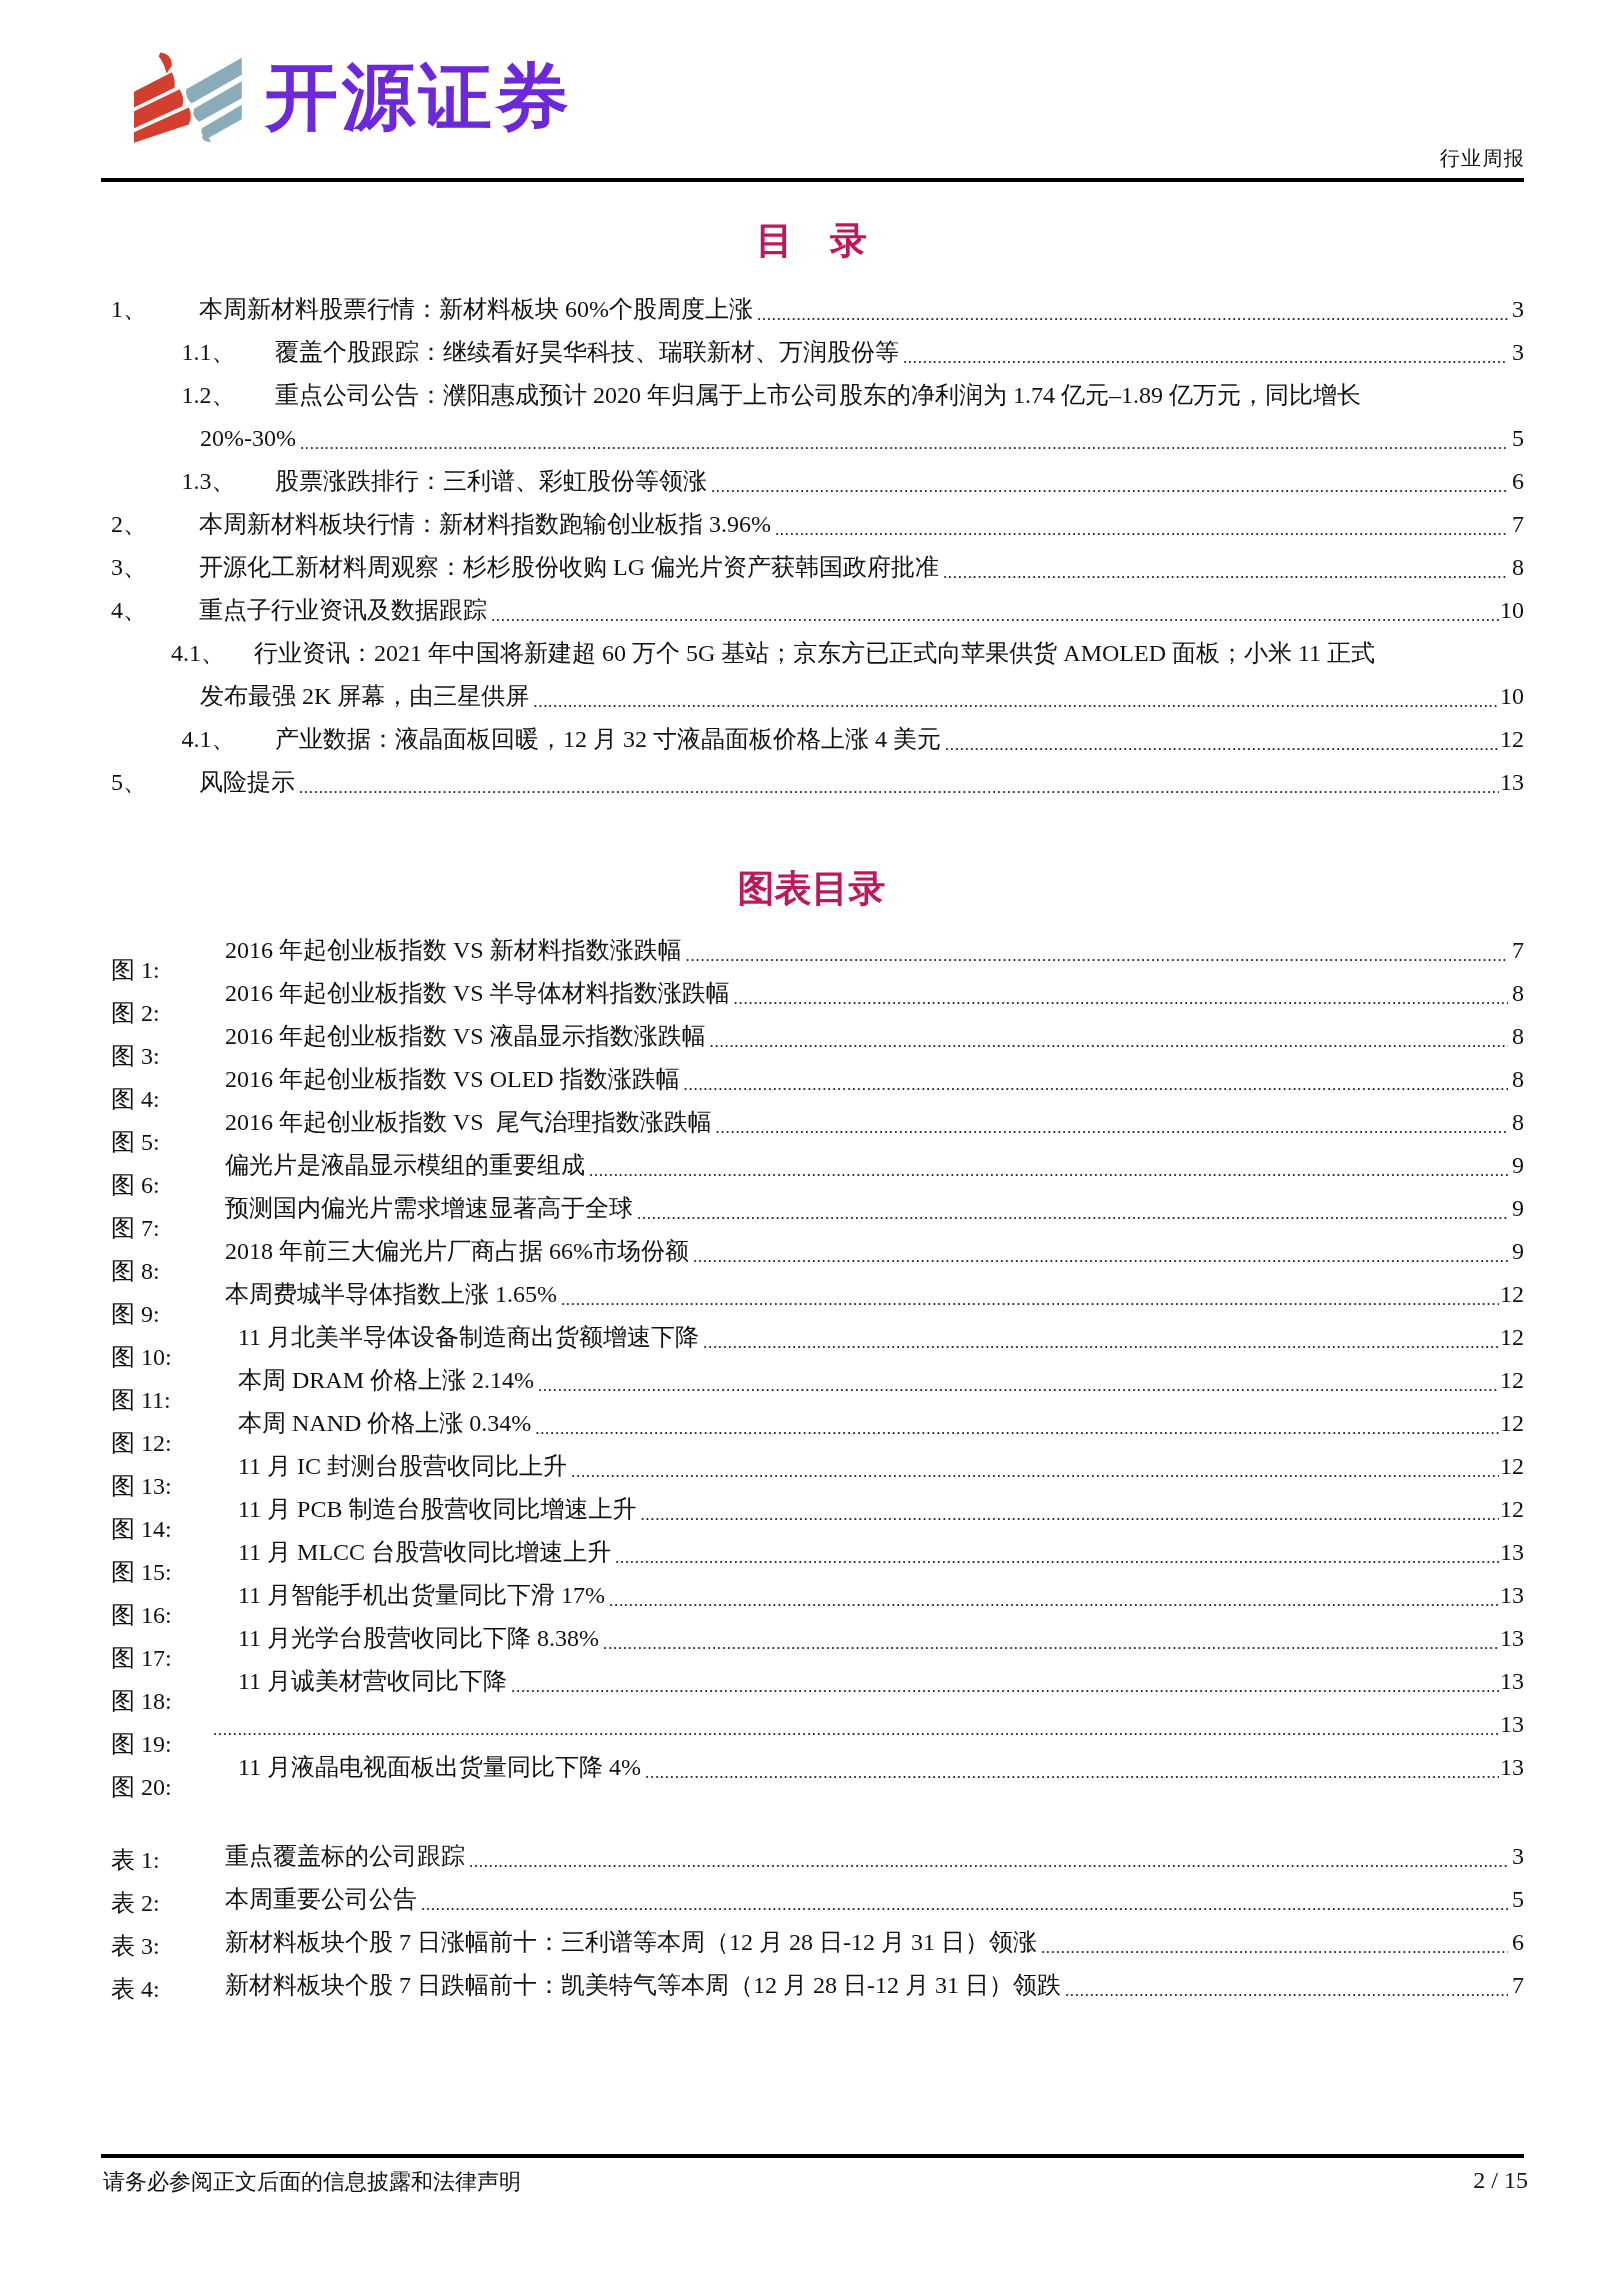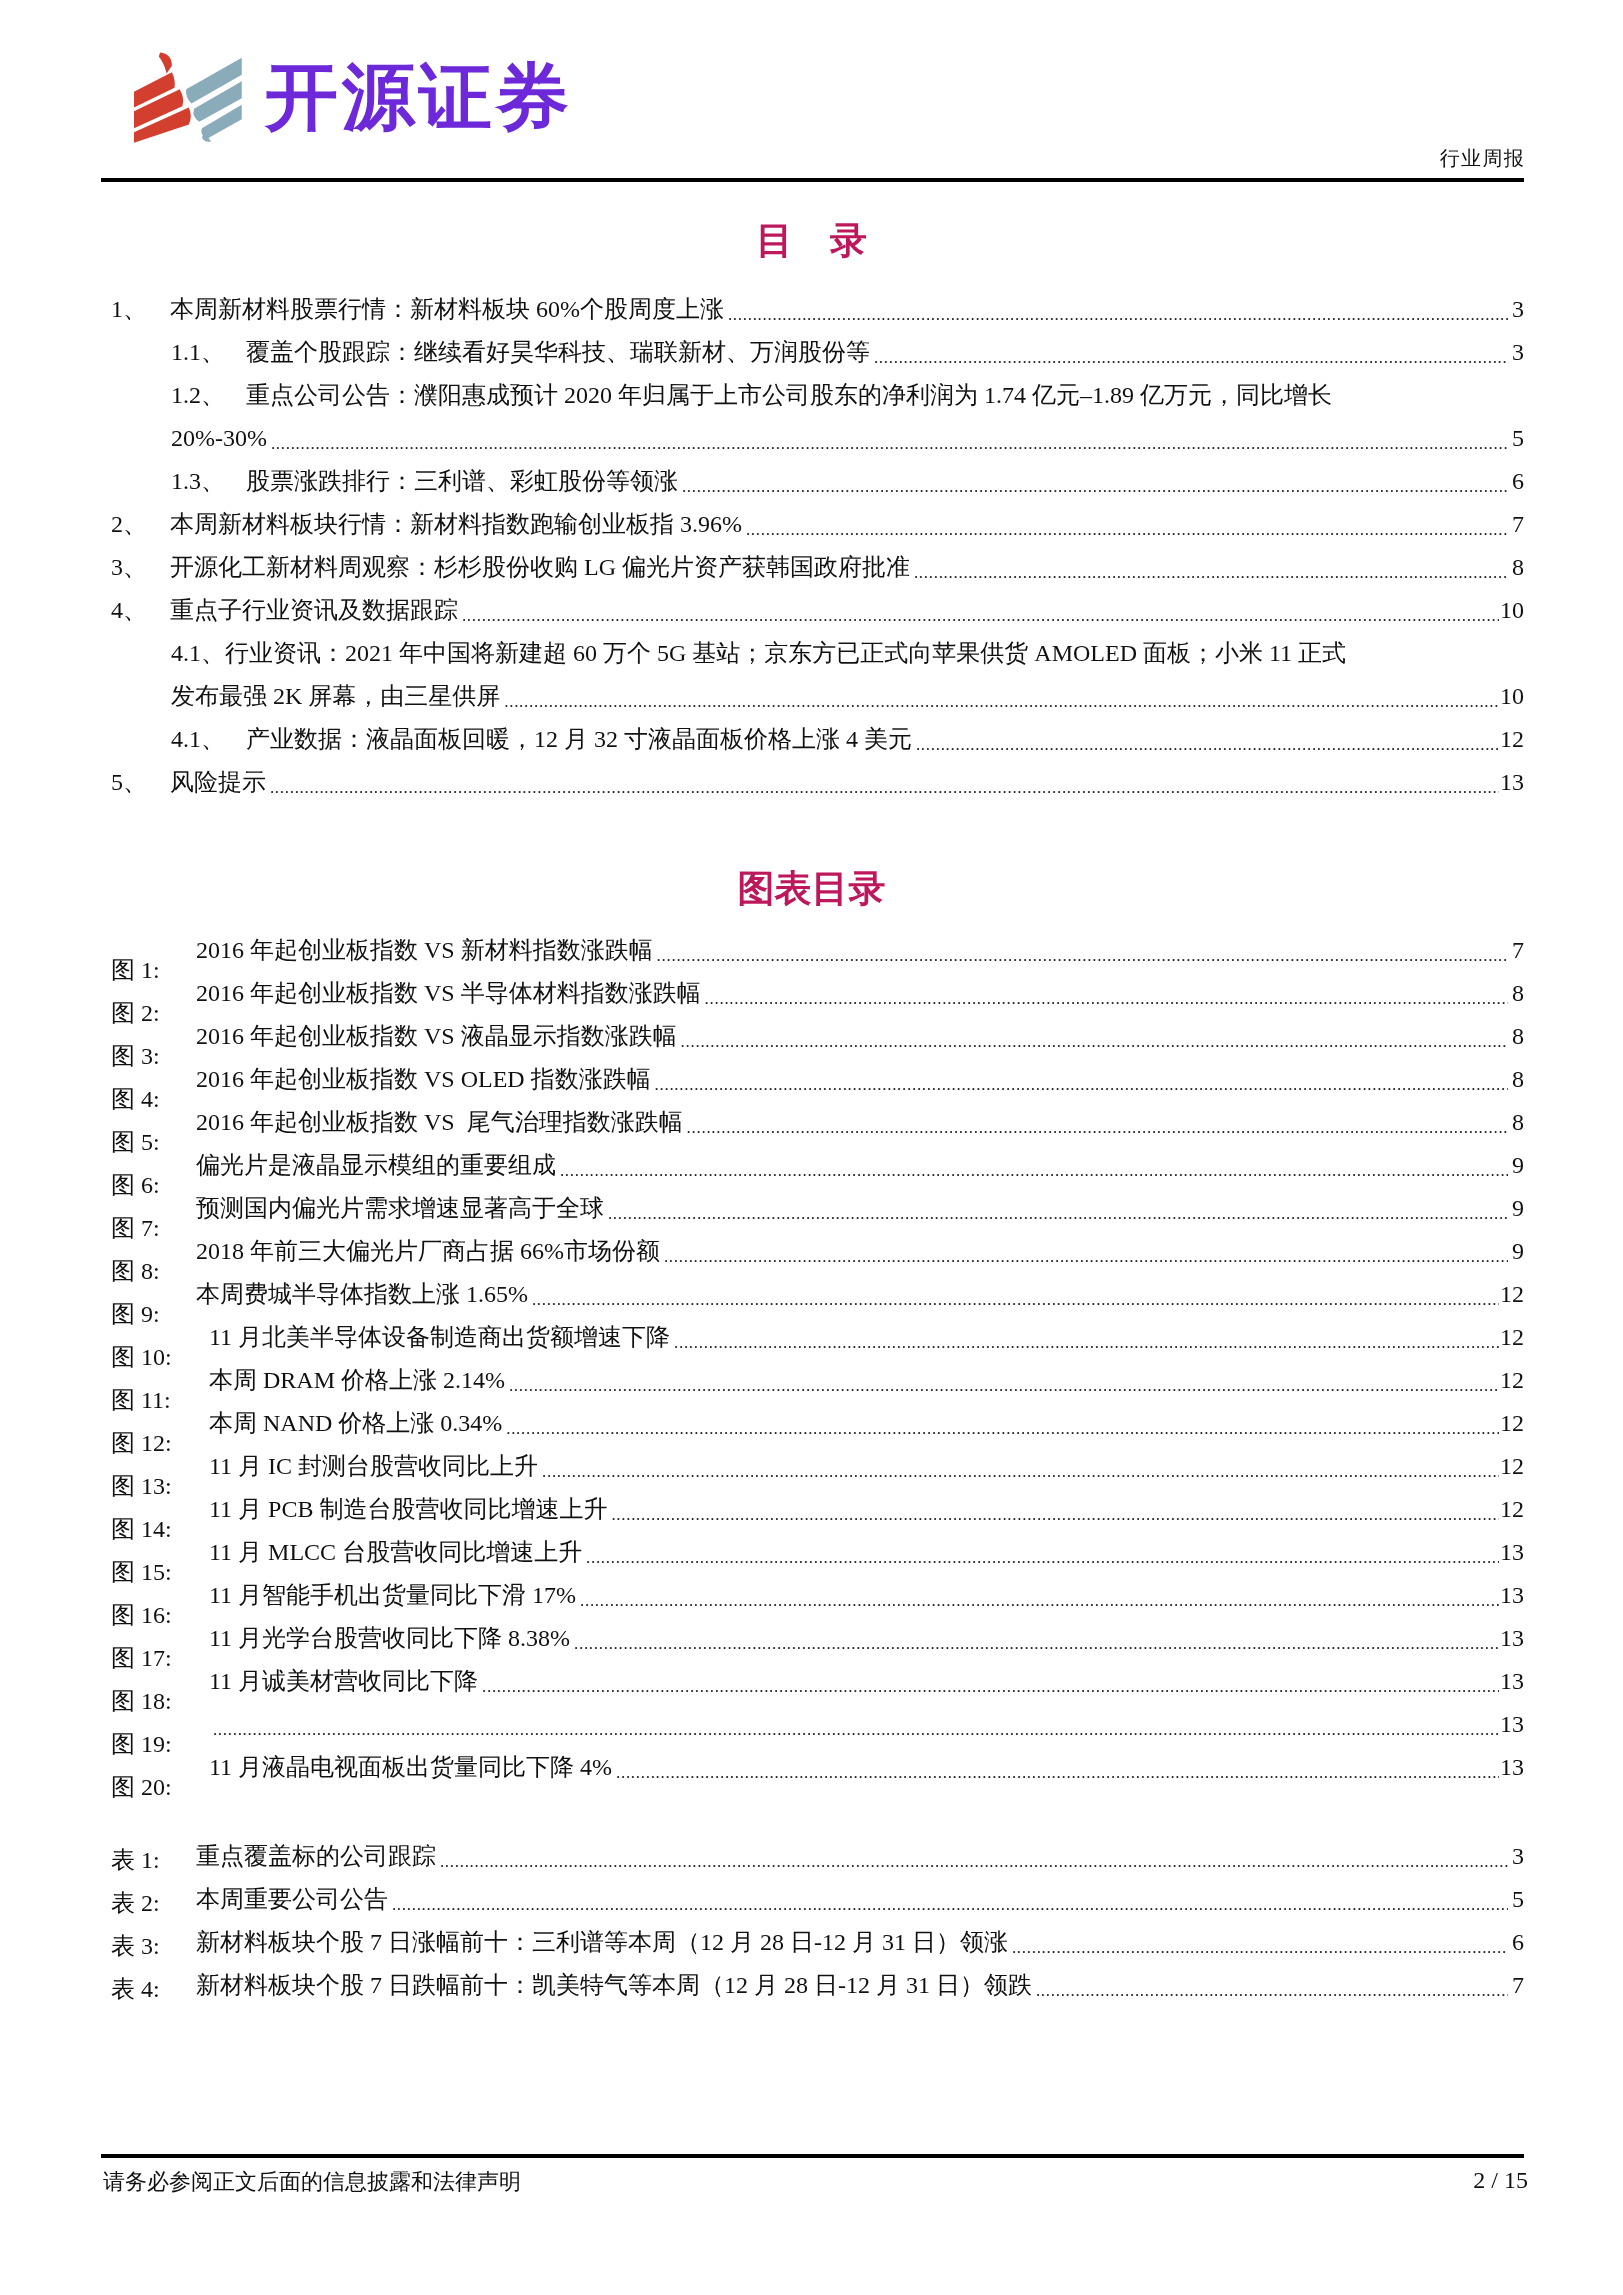--- a/index.html
+++ b/index.html
@@ -9,28 +9,28 @@
   .logo { left: 134px; top: 51px; width: 111px; height: 92px; }
   .brand { left: 265px; top: 51px; font-family: "DejaVu Sans", sans-serif; font-weight: bold;
            font-size: 73px; letter-spacing: 3.9px; color: #6d28d9; line-height: 92px; }
   .report-type { right: 98px; top: 145px; font-size: 20px; font-weight: normal; letter-spacing: 1.3px; }
   .top-rule { left: 101px; width: 1423px; top: 178px; height: 3.9px; background: #000; }
   .section-title { left: 0; width: 1623px; text-align: center; color: #be185d; font-weight: bold;
                    font-family: "DejaVu Serif", serif; font-size: 37px; }
   .toc-list { left: 111px; width: 1413px; }
   .row { position: relative; height: 43px; display: flex; align-items: center; font-size: 24px; line-height: 43px; }
   .row .num { flex: 0 0 auto; white-space: pre; }
-  .row .text { flex: 0 0 auto; white-space: pre; }
+  .row .text { flex: 0 0 auto; white-space: pre; margin-left: 29px; }
   .row .dots { flex: 1 1 auto; overflow: hidden; white-space: nowrap; margin: 0 1.3px 0 3.9px;
                align-self: flex-end; line-height: 33px; letter-spacing: 0.7px; color: #222; font-size: 17px; }
   .row .dots::before { content: "......................................................................................................................................................................................................................................................................................................................................................................................................................................................................................"; }
   .row .page { flex: 0 0 auto; text-align: right; min-width: 14.4px; }
   .lvl1 .num { width: 59px; }
   .lvl2 { padding-left: 60px; }
-  .lvl2 .num { width: 75px; }
+  .lvl2 .num { width: 75px; text-align: center; }
   .cont { padding-left: 60px; }
   .fig .num { width: 85px; margin-top: 40px; }
   .fig.two .num { width: 98px; }
   .tbl .num { width: 85px; margin-top: 8px; }
   .footer-rule { left: 101px; width: 1423px; top: 2154px; height: 3.9px; background: #000; }
   .footer-left { left: 103px; top: 2167px; font-size: 22px; }
   .footer-right { right: 95px; top: 2167px; font-size: 24px; }
 </style>
 </head>
 <body>

